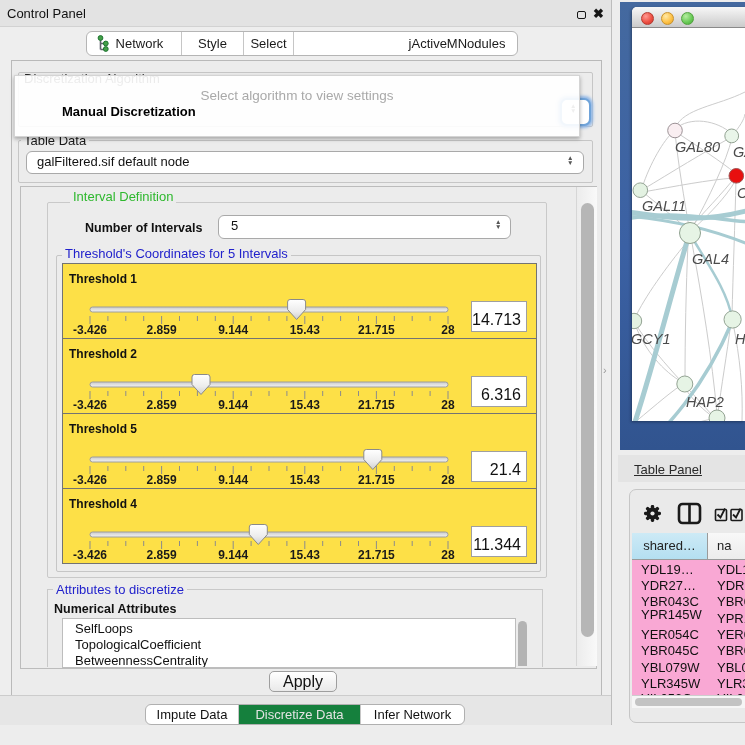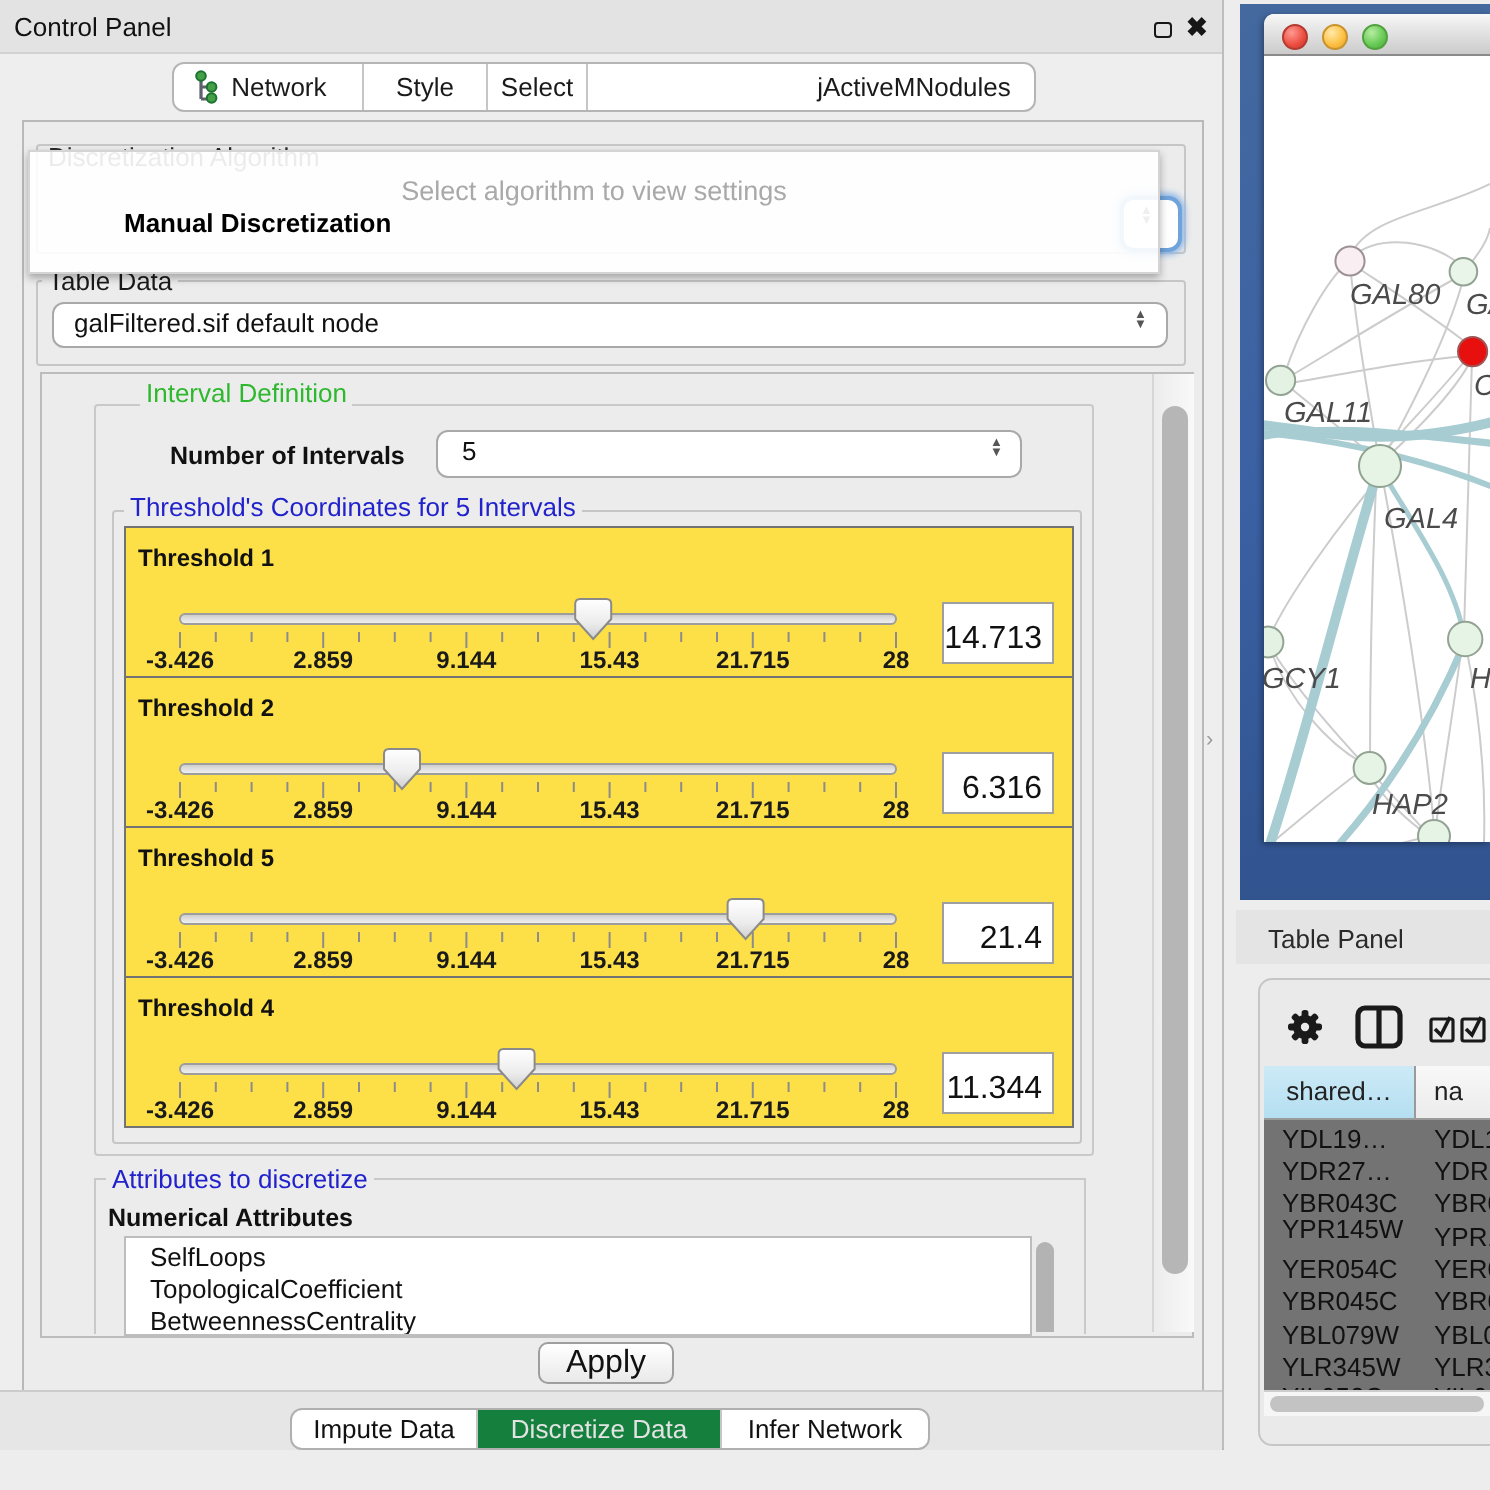--- a/index.html
+++ b/index.html
@@ -44,23 +44,23 @@
 #popup .r1{position:absolute;left:0;top:12px;width:100%;text-align:center;font-size:13.5px;color:#a9a9a9;}
 #popup .r2{position:absolute;left:2px;top:28px;font-size:13px;font-weight:bold;color:#000;padding-left:45px;}
 #popup .r3{position:absolute;left:2px;top:44px;font-size:13px;color:#000;}
 
 #netframe{left:620px;top:2px;width:125px;height:448px;background:linear-gradient(180deg,#44699f 0%,#3b61a4 55%,#31548f 100%);}
 #macwin{left:632px;top:7px;width:113px;height:414px;background:#ffffff;border-radius:5px 0 0 0;overflow:hidden;box-shadow:-1px 1px 3px rgba(0,0,0,0.35);}
 #mactitle{left:0;top:0;width:113px;height:20px;background:linear-gradient(180deg,#f7f7f7 0%,#e3e3e3 45%,#cbcbcb 100%);border-bottom:1px solid #8a8a8a;}
 .light{position:absolute;top:4.5px;width:11px;height:11px;border-radius:50%;}
 
 #tptitle{left:618px;top:455px;width:127px;height:27px;background:#e4e4e4;}
-#tptitle .t{position:absolute;left:16px;top:7px;font-size:13px;color:#2a2a2a;}
+#tptitle .t{position:absolute;left:16px;top:7px;font-size:13px;color:#2a2a2a;text-decoration:underline;}
 #tpbox{left:629px;top:489px;width:130px;height:232px;background:#eaeaea;border:1px solid #c6c6c6;border-radius:7px;}
-#tblarea{left:632px;top:533px;width:113px;height:162px;background:#737373;overflow:hidden;}
+#tblarea{left:632px;top:533px;width:113px;height:162px;background:#f9a8d4;overflow:hidden;}
 .hcell{position:absolute;top:0;height:26px;border-right:1px solid #9a9a9a;border-bottom:1px solid #9a9a9a;font-size:13px;color:#222;}
 .trow{position:absolute;font-size:13px;color:#111;white-space:nowrap;}
 #hsb{left:632px;top:695px;width:113px;height:12px;background:#f6f6f6;border-top:1px solid #cdcdcd;}
 #hsb .thumb{position:absolute;left:3px;top:2px;width:107px;height:8px;background:#c3c3c3;border-radius:4px;}
 </style>
 </head>
 <body>
 <div id="root">
 
   <div class="abs" id="cpwin"></div>

